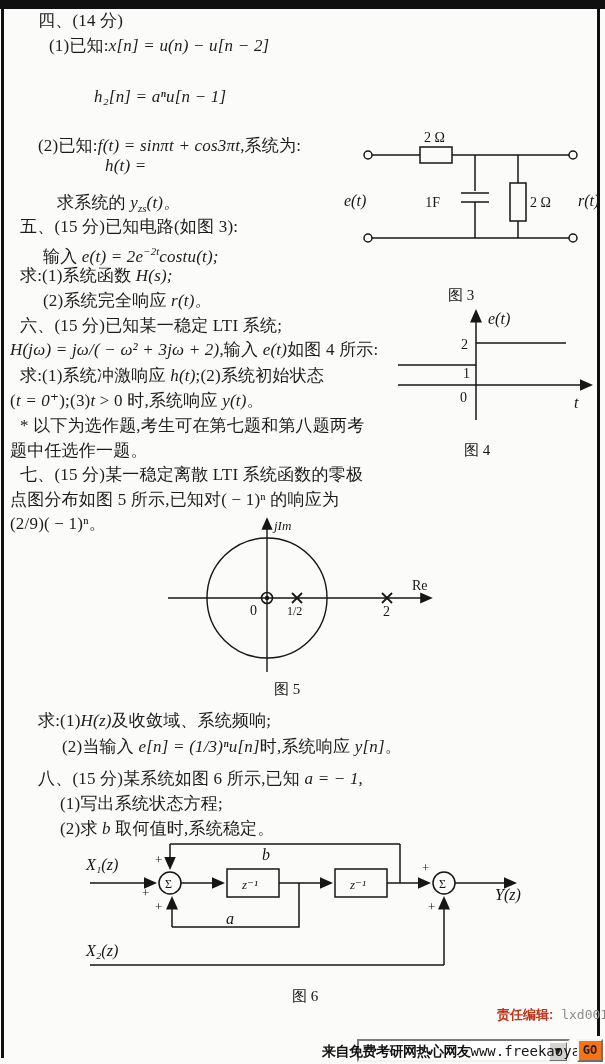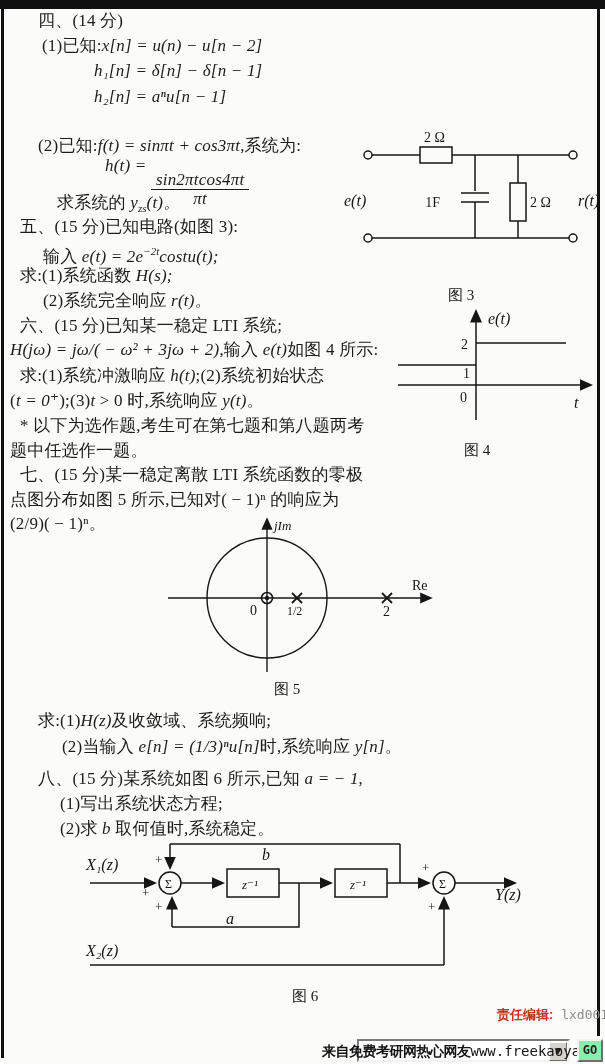--- a/index.html
+++ b/index.html
@@ -27,39 +27,38 @@
   #editor-label{color:#c23218;}
   #editor-value{color:#8d8d8d;font-family:"DejaVu Sans Mono",monospace;font-weight:normal;}
   #combo-box{position:absolute;left:357px;top:1039px;width:213px;height:23px;background:#fff;
              border:2px solid;border-color:#7a7a7a #f2f2f2 #f2f2f2 #7a7a7a;box-sizing:border-box;}
   #combo-arrow{position:absolute;right:1px;top:1px;width:16px;height:17px;background:#d6d3ce;
                border:1px solid;border-color:#fff #6f6f6f #6f6f6f #fff;font-size:9px;line-height:17px;
                text-align:center;color:#222;font-family:"DejaVu Sans",sans-serif;}
   #bottom-text{position:absolute;left:322px;top:1042px;white-space:pre;color:#141414;}
   #bottom-cjk{font-size:14px;font-weight:bold;letter-spacing:-.5px;}
   #bottom-url{font-family:"DejaVu Sans Mono",monospace;font-size:14px;}
-  #go-button{position:absolute;left:577px;top:1039px;width:26px;height:23px;background:#86efac;
+  #go-button{position:absolute;left:577px;top:1039px;width:26px;height:23px;background:#f97316;
              border:2px solid;border-color:#f2f2f2 #6f6f6f #6f6f6f #f2f2f2;box-sizing:border-box;
              font-family:"DejaVu Sans Mono",monospace;font-size:12px;font-weight:bold;
              text-align:center;line-height:18px;color:#222;}
 </style>
 </head>
 <body>
 
 <div id="top-bar" class="bar"></div>
 <div id="left-bar" class="bar"></div>
 <div id="right-bar" class="bar"></div>
 
 <div id="text-layer">
     <div class="tl" style="left: 38px; top: 10px;"><span>四、(14 分)</span></div>
-    <div class="tl" style="left: 42px; top: 35px;"><span>(1)已知:</span><span class="m">x[n] = u(n) − u[n − 2]</span></div>
-    <div class="tl" style="left: 94px; top: 60px;"><span class="m">h₁[n] = δ[n] − δ[n − 1]</span></div>
+    <div class="tl" style="left: 49px; top: 35px;"><span>(1)已知:</span><span class="m">x[n] = u(n) − u[n − 2]</span></div>
     <div class="tl" style="left: 94px; top: 86px;"><span class="m">h₂[n] = aⁿu[n − 1]</span></div>
     <div class="tl" style="left: 38px; top: 135px;"><span>(2)已知:</span><span class="m">f(t) = sinπt + cos3πt</span><span>,系统为:</span></div>
-    <div class="tl" style="left: 105px; top: 155px;"><span class="m">h(t) = </span><span class="frac"><span class="num">sin2πtcos4πt</span><span class="den">πt</span></span></div>
+    <div class="tl" style="left: 105px; top: 155px;"><span class="m">h(t) = </span></div>
     <div class="tl" style="left: 57px; top: 192px;"><span>求系统的 </span><span class="m">y</span><sub class="m">zs</sub><span class="m">(t)。</span></div>
     <div class="tl" style="left: 20px; top: 216px;"><span>五、(15 分)已知电路(如图 3):</span></div>
     <div class="tl" style="left: 43px; top: 240px;"><span>输入 </span><span class="m">e(t) = 2e</span><sup class="m">−2t</sup><span class="m">costu(t);</span></div>
     <div class="tl" style="left: 20px; top: 265px;"><span>求:(1)系统函数 </span><span class="m">H(s);</span></div>
     <div class="tl" style="left: 43px; top: 290px;"><span>(2)系统完全响应 </span><span class="m">r(t)。</span></div>
     <div class="tl" style="left: 20px; top: 315px;"><span>六、(15 分)已知某一稳定 LTI 系统;</span></div>
     <div class="tl" style="left: 10px; top: 339px;"><span class="m">H(jω) = jω/( − ω² + 3jω + 2)</span><span>,输入 </span><span class="m">e(t)</span><span>如图 4 所示:</span></div>
     <div class="tl" style="left: 20px; top: 365px;"><span>求:(1)系统冲激响应 </span><span class="m">h(t)</span><span>;(2)系统初始状态</span></div>
     <div class="tl" style="left: 10px; top: 390px;"><span>(</span><span class="m">t = 0⁺</span><span>);(3)</span><span class="m">t</span><span> &gt; 0 时,系统响应 </span><span class="m">y(t)</span><span>。</span></div>
     <div class="tl" style="left: 20px; top: 415px;"><span>* 以下为选作题,考生可在第七题和第八题两考</span></div>

